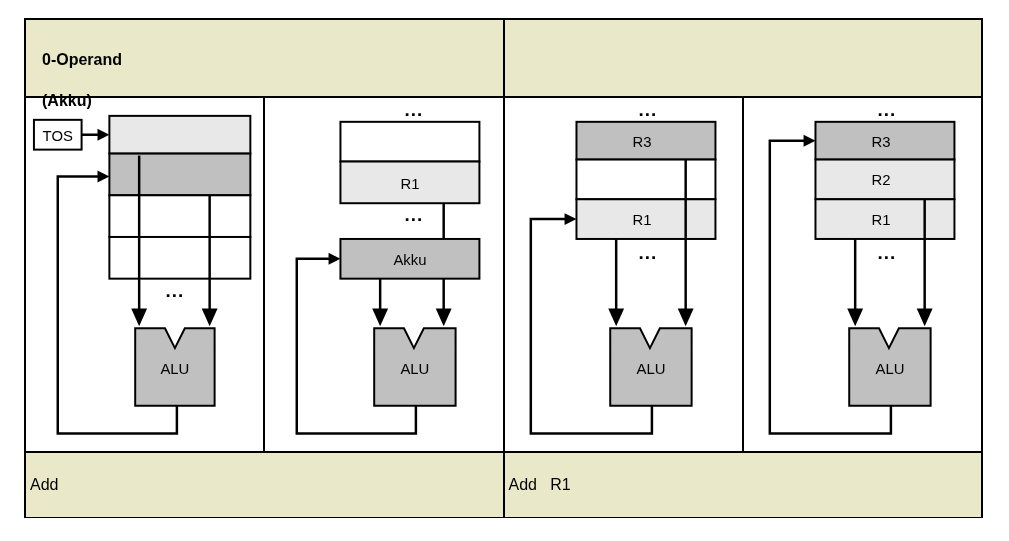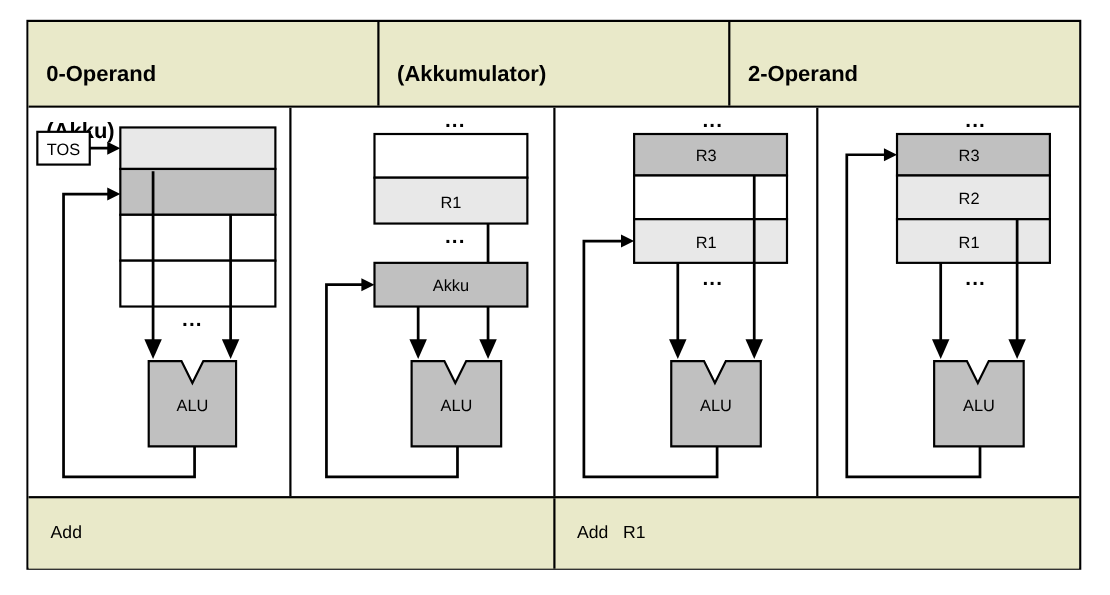--- a/index.html
+++ b/index.html
@@ -54,30 +54,30 @@
     flex: 1 1 0;
     position: relative;
     box-sizing: border-box;
     border-right: 2px solid #000;
   }
   .cell:last-child { border-right: none; }
 
   .header-cell {
     padding: 10px 0 0 16px;
     font-weight: bold;
-    font-size: 20px;
+    font-size: 16px;
     color: #000;
     line-height: 1.28;
     white-space: pre-line;
   }
 
   .instr-cell {
     display: flex;
     align-items: center;
-    padding-left: 20px;
+    padding-left: 4px;
     font-size: 16px;
     color: #000;
     white-space: pre;
   }
 
   .diagram-cell {
     overflow: hidden;
   }
   .diagram-cell svg {
     display: block;
@@ -106,27 +106,22 @@
   <div class="table">
 
     <div class="row-headers">
 
       <div class="cell header-cell">
         <div>0-Operand</div>
         <div>(Akku)</div>
       </div>
 
       <div class="cell header-cell">
-        <div>(Akkumulator)</div>
-      </div>
-
-      <div class="cell header-cell">
-        <div>2-Operand</div>
-        <div></div>
-      </div>
+      </div>
+
 
 
     </div>
 
     <div class="row-diagrams">
 
       <div class="cell diagram-cell">
         <svg viewBox="0 0 239 356" preserveAspectRatio="xMidYMid meet">
 
           <rect x="84" y="18" width="142" height="38" fill="#e8e8e8" stroke="#000" stroke-width="2"></rect>

